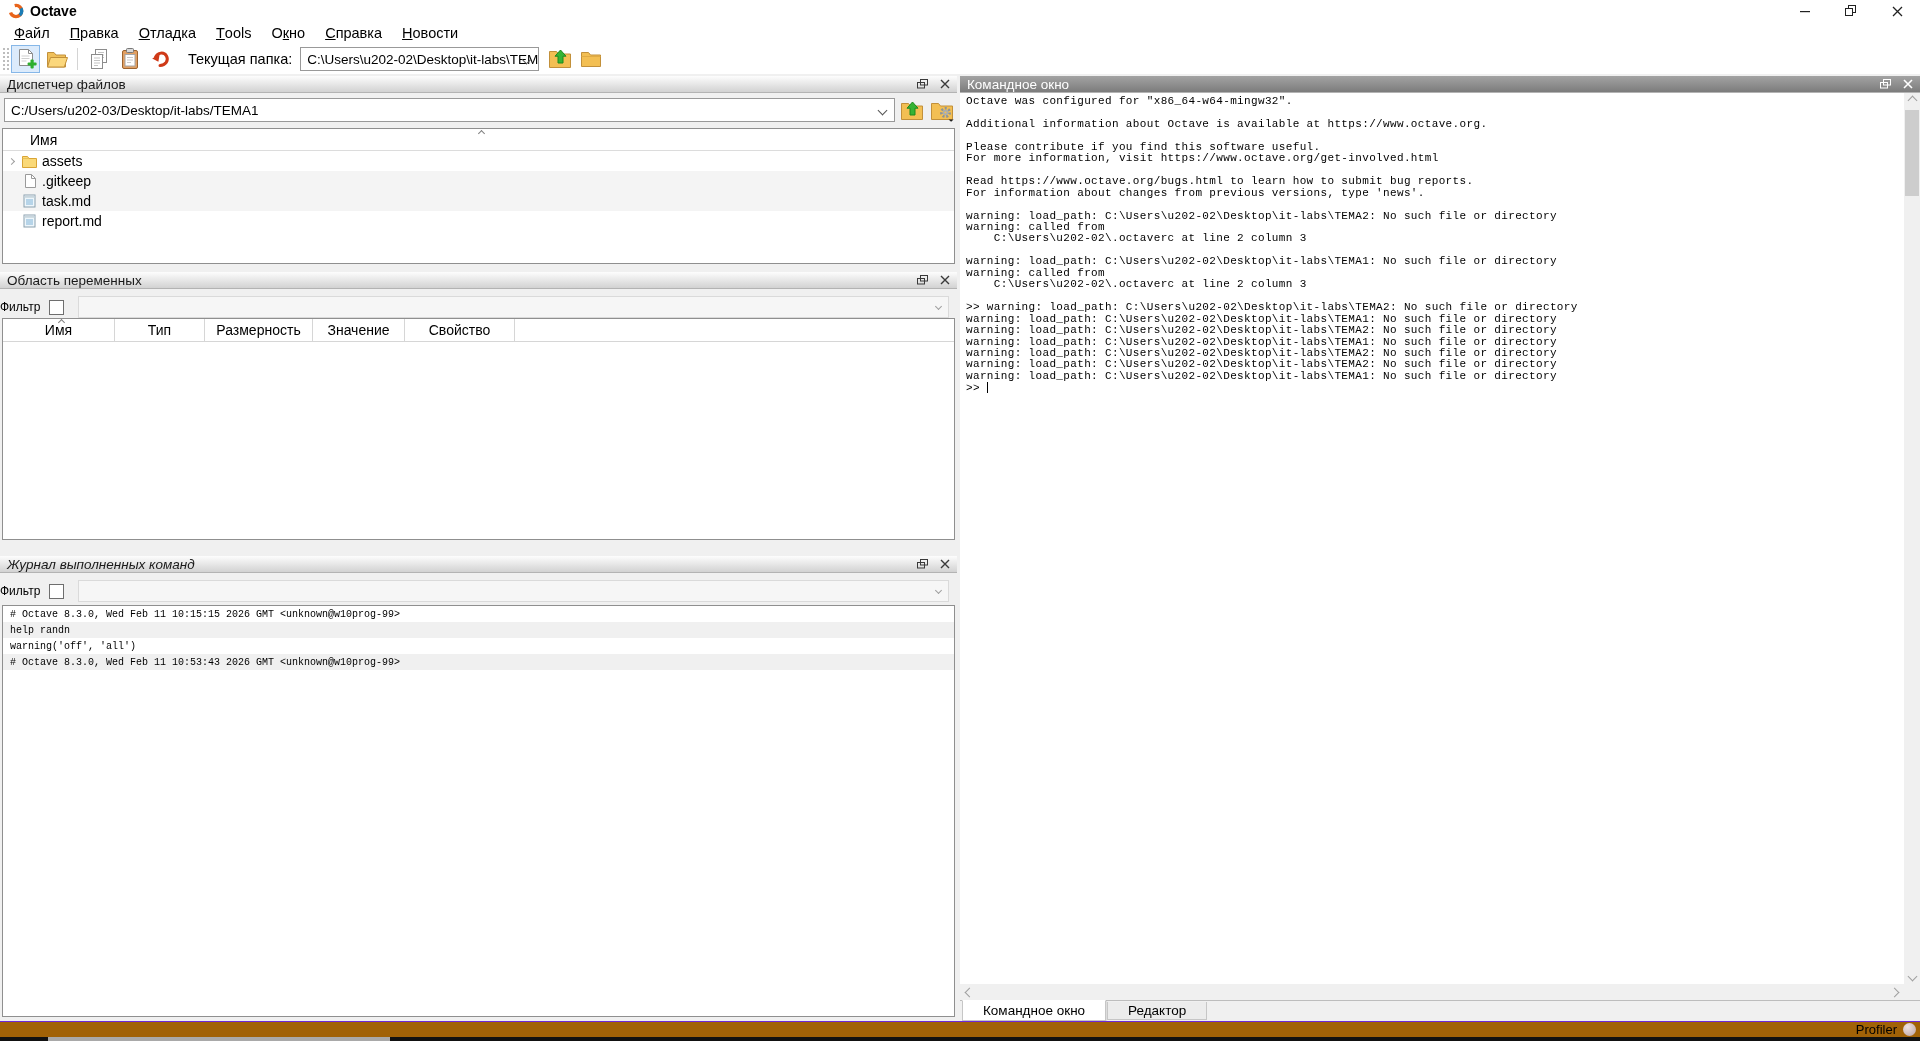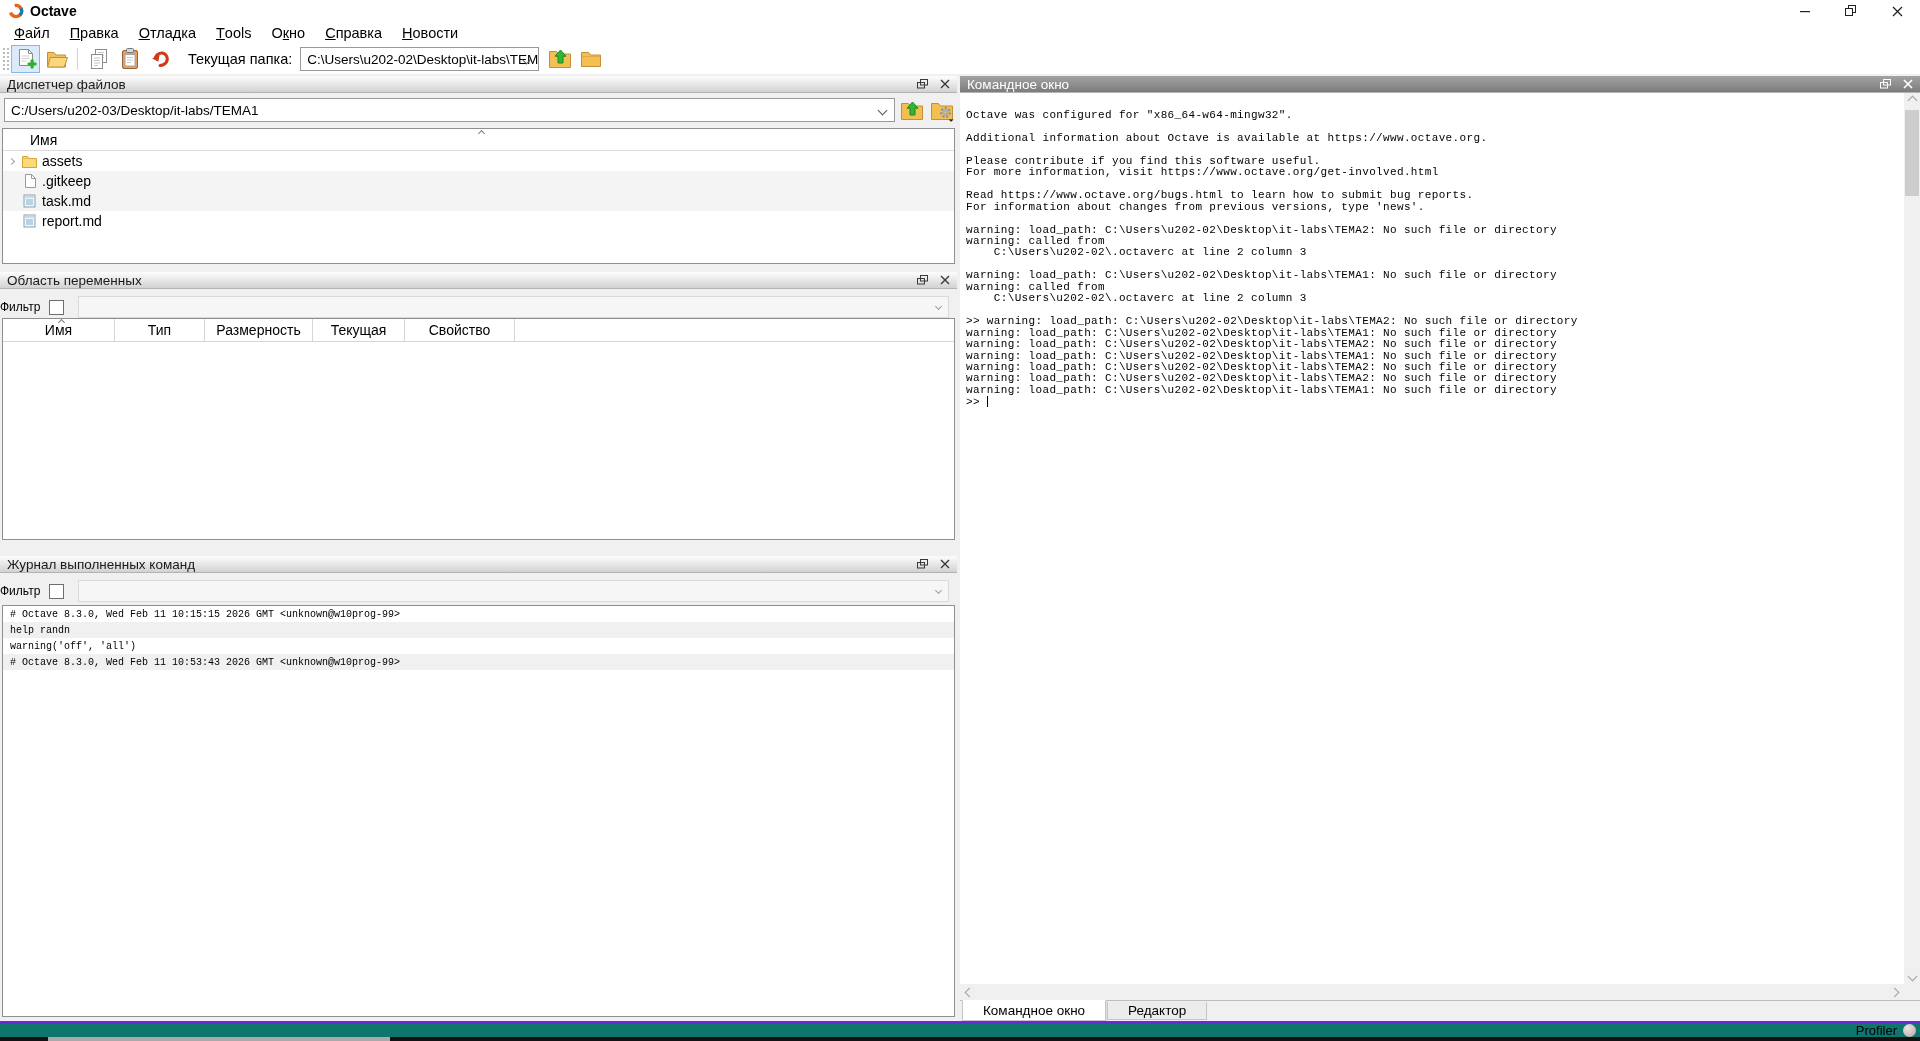--- a/index.html
+++ b/index.html
@@ -67,35 +67,35 @@
   
   .ws-header { display:flex; height:23px; border-bottom:1px solid #d6d6d6; }
   .ws-col { position:relative; display:flex; align-items:center; justify-content:center; font-size:14px; border-right:1px solid #d6d6d6; }
   .ws-col .sort-up { position:absolute; left:50%; top:1px; }
   .sort-up { display:inline-block; width:5px; height:5px; border-right:1.4px solid #808080; border-bottom:1.4px solid #808080; transform:rotate(-135deg); }
   
   .hist-row { height:16px; display:flex; align-items:center; font-family:"Liberation Mono", monospace; font-size:10px; padding-left:7px; white-space:pre; }
   .hist-row.alt { background:#f0f0f0; }
   
   .cmd-content { position:absolute; top:19px; left:0; right:16px; bottom:37px; background:#fff; overflow:hidden; }
-  .cmd-pre { margin:0; padding:17px 0 0 6px; font-family:"Liberation Mono", monospace; font-size:11px; line-height:11.45px; letter-spacing:0.35px; white-space:pre; }
+  .cmd-pre { margin:0; padding:3px 0 0 6px; font-family:"Liberation Mono", monospace; font-size:11px; line-height:11.45px; letter-spacing:0.35px; white-space:pre; }
   .cursor { display:inline-block; width:1.4px; height:11px; background:#000; vertical-align:-2px; }
   .vscroll { position:absolute; top:19px; right:0; width:16px; bottom:37px; background:#f0f0f0; }
   .vscroll .arrow { position:absolute; left:0; width:16px; height:15px; display:flex; align-items:center; justify-content:center; }
   .vscroll .arrow.top { top:0; } .vscroll .arrow.bottom { bottom:0; }
   .vscroll .thumb { position:absolute; left:1px; right:1px; top:17px; height:86px; background:#cdcdcd; }
   .hscroll { position:absolute; left:0; right:16px; bottom:21px; height:16px; background:#f0f0f0; }
   .hscroll .arrow { position:absolute; top:0; width:15px; height:16px; display:flex; align-items:center; justify-content:center; }
   .hscroll .arrow.left { left:2px; } .hscroll .arrow.right { right:2px; }
   .scroll-corner { position:absolute; right:0; bottom:21px; width:16px; height:16px; background:#f0f0f0; }
   .tabbar { position:absolute; left:0; right:0; bottom:0; height:21px; background:#f0f0f0; border-top:1px solid #bdbdbd; display:flex; align-items:flex-start; padding-left:2px; }
   .south-tab { font-size:13.5px; padding:0 20px; height:18px; margin-top:1px; background:#ececec; border:1px solid #c6c6c6; border-top:none; display:flex; align-items:center; margin-right:1px; }
   .south-tab.active { background:#fff; height:21px; margin-top:-1px; border-top:1px solid #fff; box-shadow:1px 1px 1px rgba(0,0,0,0.08); }
   
-  .statusbar { position:absolute; left:0; right:0; top:1021px; height:16px; background:#0f766e; border-top:3px solid #6d28d9; display:flex; align-items:center; justify-content:flex-end; }
+  .statusbar { position:absolute; left:0; right:0; top:1021px; height:16px; background:#a16207; border-top:1px solid #6d28d9; display:flex; align-items:center; justify-content:flex-end; }
   .statusbar .ptxt { font-size:13px; margin-right:6px; }
   .statusbar .led { width:13px; height:13px; border-radius:50%; margin-right:4px; background:radial-gradient(circle at 35% 30%, #efe3e3, #c9b5b5 70%, #b7a2a2); }
   .bottom-strip { position:absolute; left:0; right:0; top:1037px; height:4px; background:#111; }
   .bottom-strip .seg { position:absolute; left:48px; width:342px; top:0; height:4px; background:#a9a9a9; }
   svg { display:block; }
 </style>
 </head>
 <body>
 
 <div class="titlebar">
@@ -311,28 +311,28 @@
       <span class="checkbox"></span>
       <span class="filter-combo">
           <i class="chev down small faint"></i>
         </span>
     </div>
     <div class="boxframe" style="left:2px; right:2px; top:244px; height:222px;">
       <div class="ws-header">
           <div class="ws-col" style="width: 112px;"><i class="sort-up"></i>Имя</div>
           <div class="ws-col" style="width: 90px;">Тип</div>
           <div class="ws-col" style="width: 108px;">Размерность</div>
-          <div class="ws-col" style="width: 92px;">Текущая</div>
+          <div class="ws-col" style="width: 92px;">Значение</div>
           <div class="ws-col" style="width: 110px;">Свойство</div>
         </div>
     </div>
   </div>
 
   <div>
-    <div class="panel-title" style="top:482px;">
+    <div class="panel-title" style="top:482px;font-style:italic;">
       <span>Журнал выполненных команд</span>
       <span class="pt-btns">
         <span class="pt-btn">
           <svg width="11" height="10" viewBox="0 0 11 10">
               <rect x="3.5" y="0.5" width="7" height="5.5" fill="none" stroke="currentColor"></rect>
               <rect x="0.5" y="3.5" width="7" height="5.5" fill="none" stroke="currentColor"></rect>
             </svg>
         </span>
         <span class="pt-btn">
           <svg width="10" height="10" viewBox="0 0 10 10">

